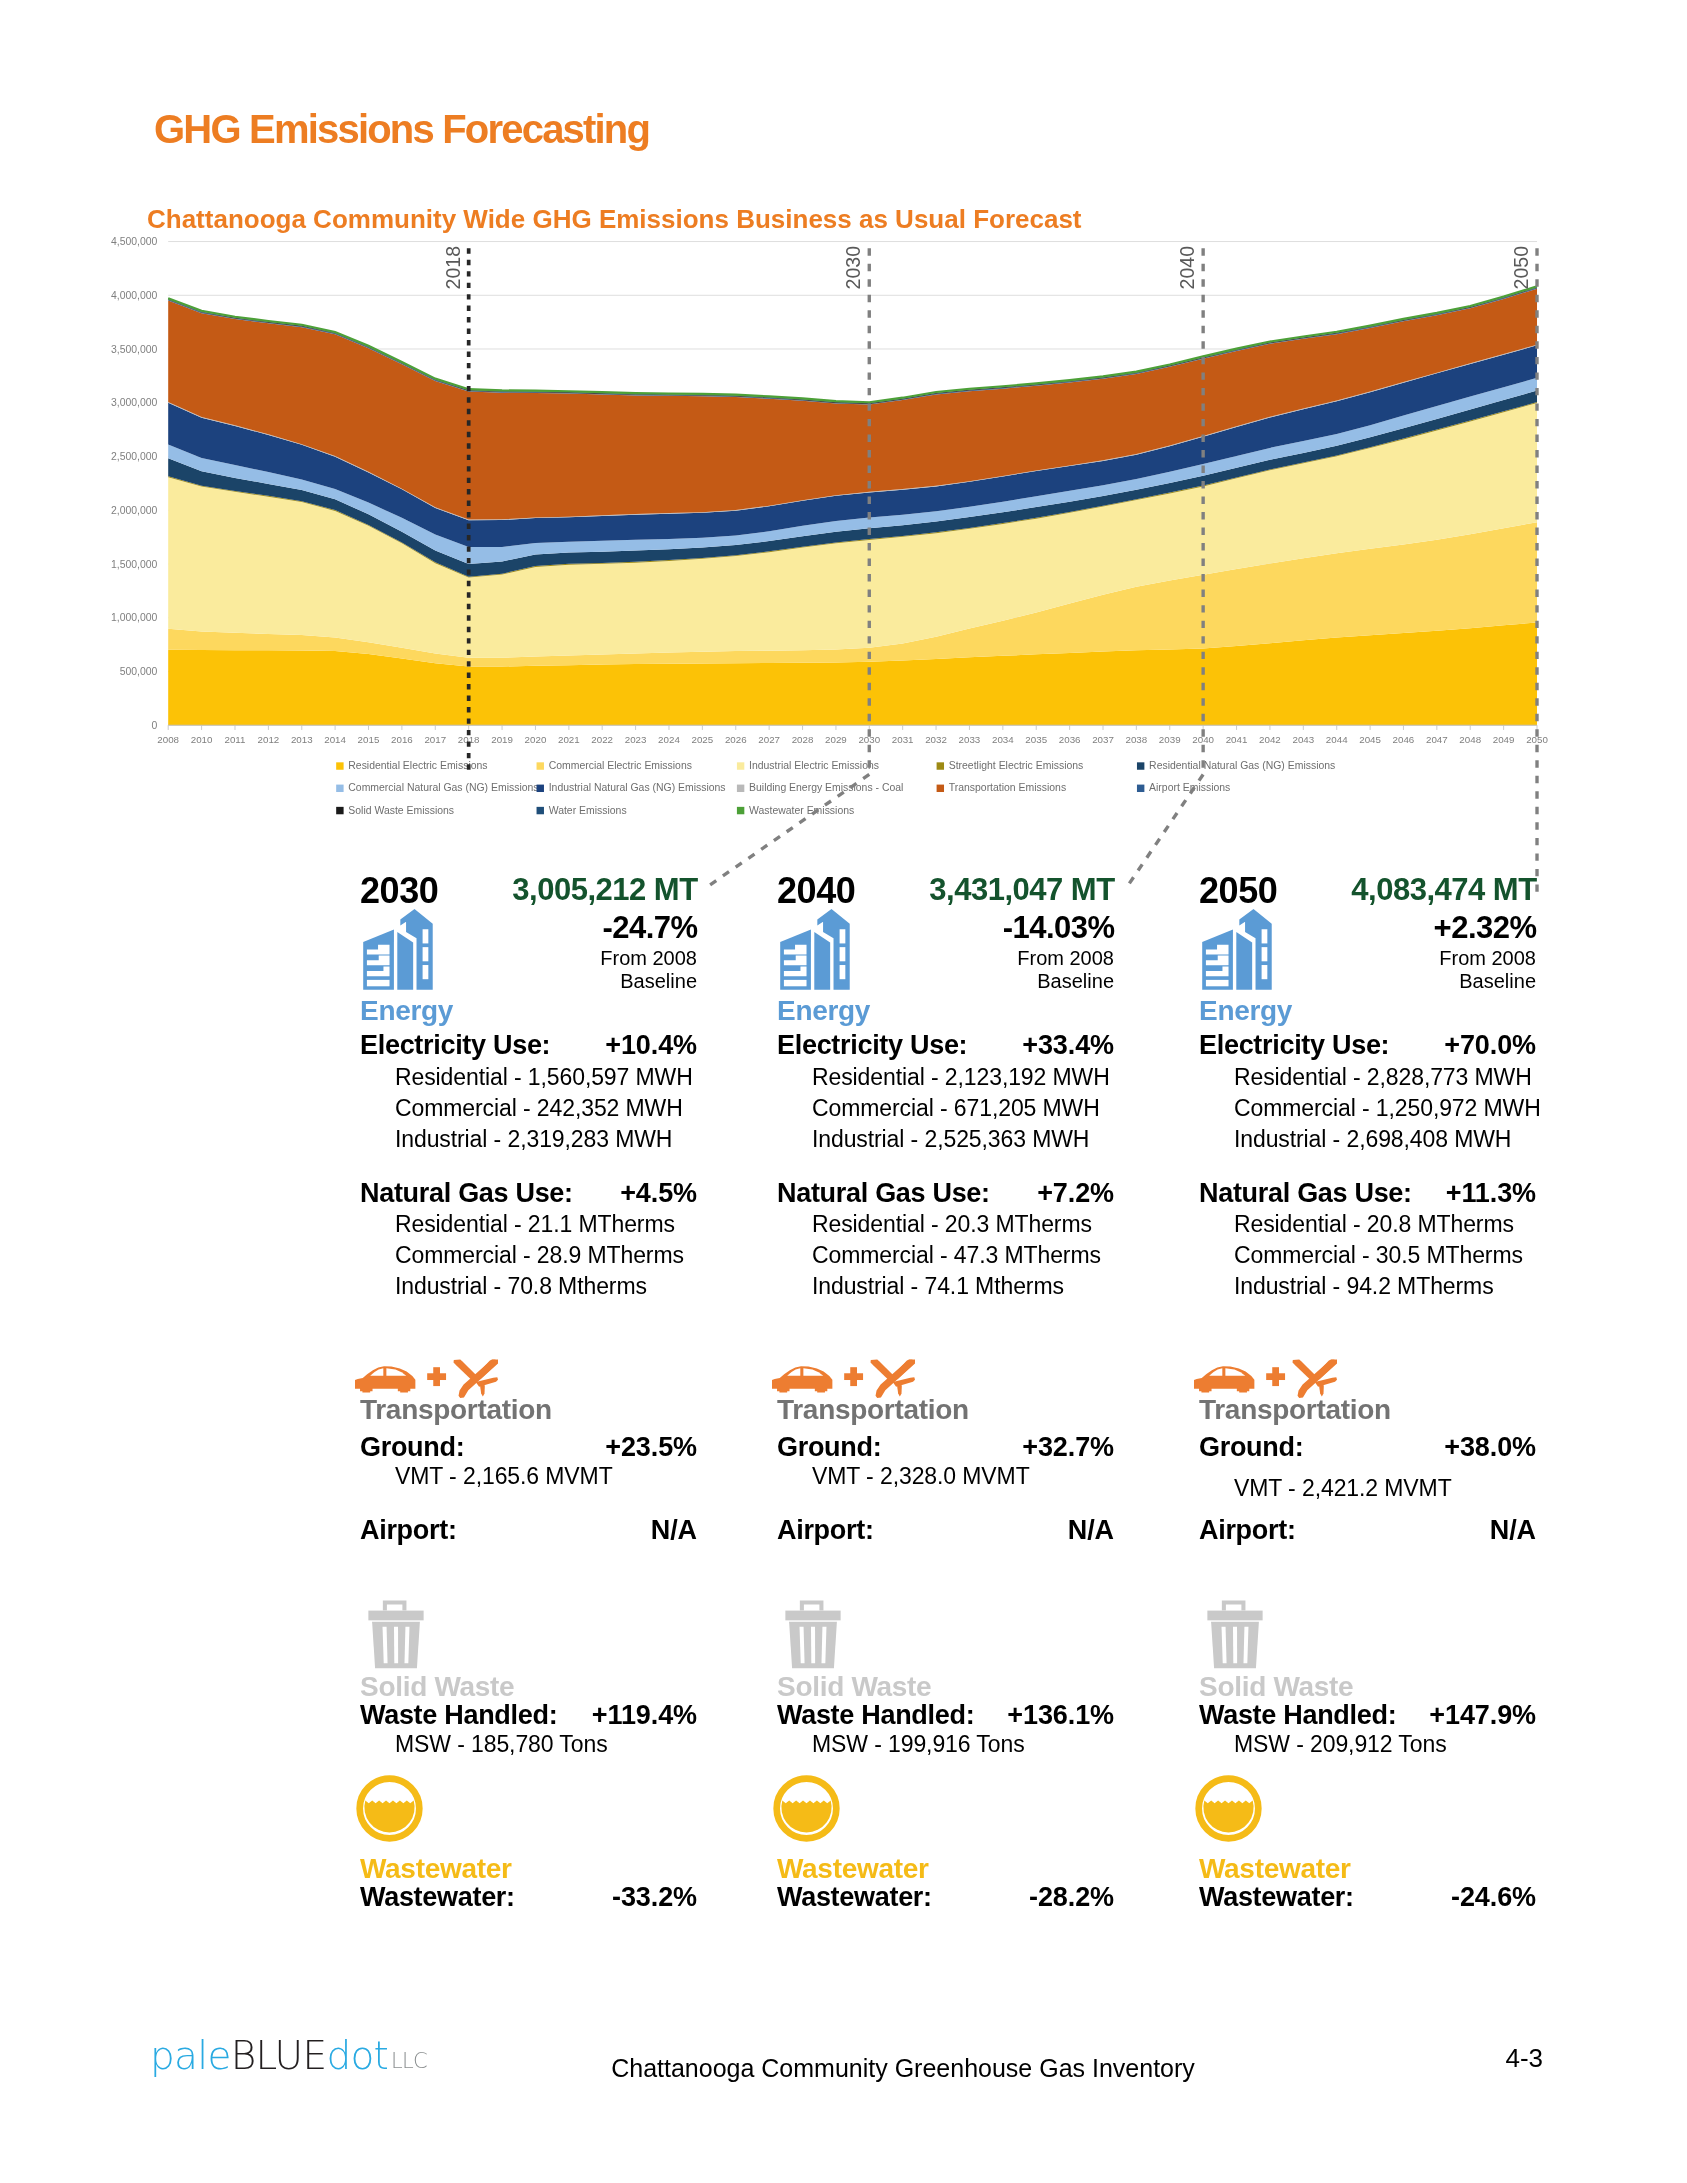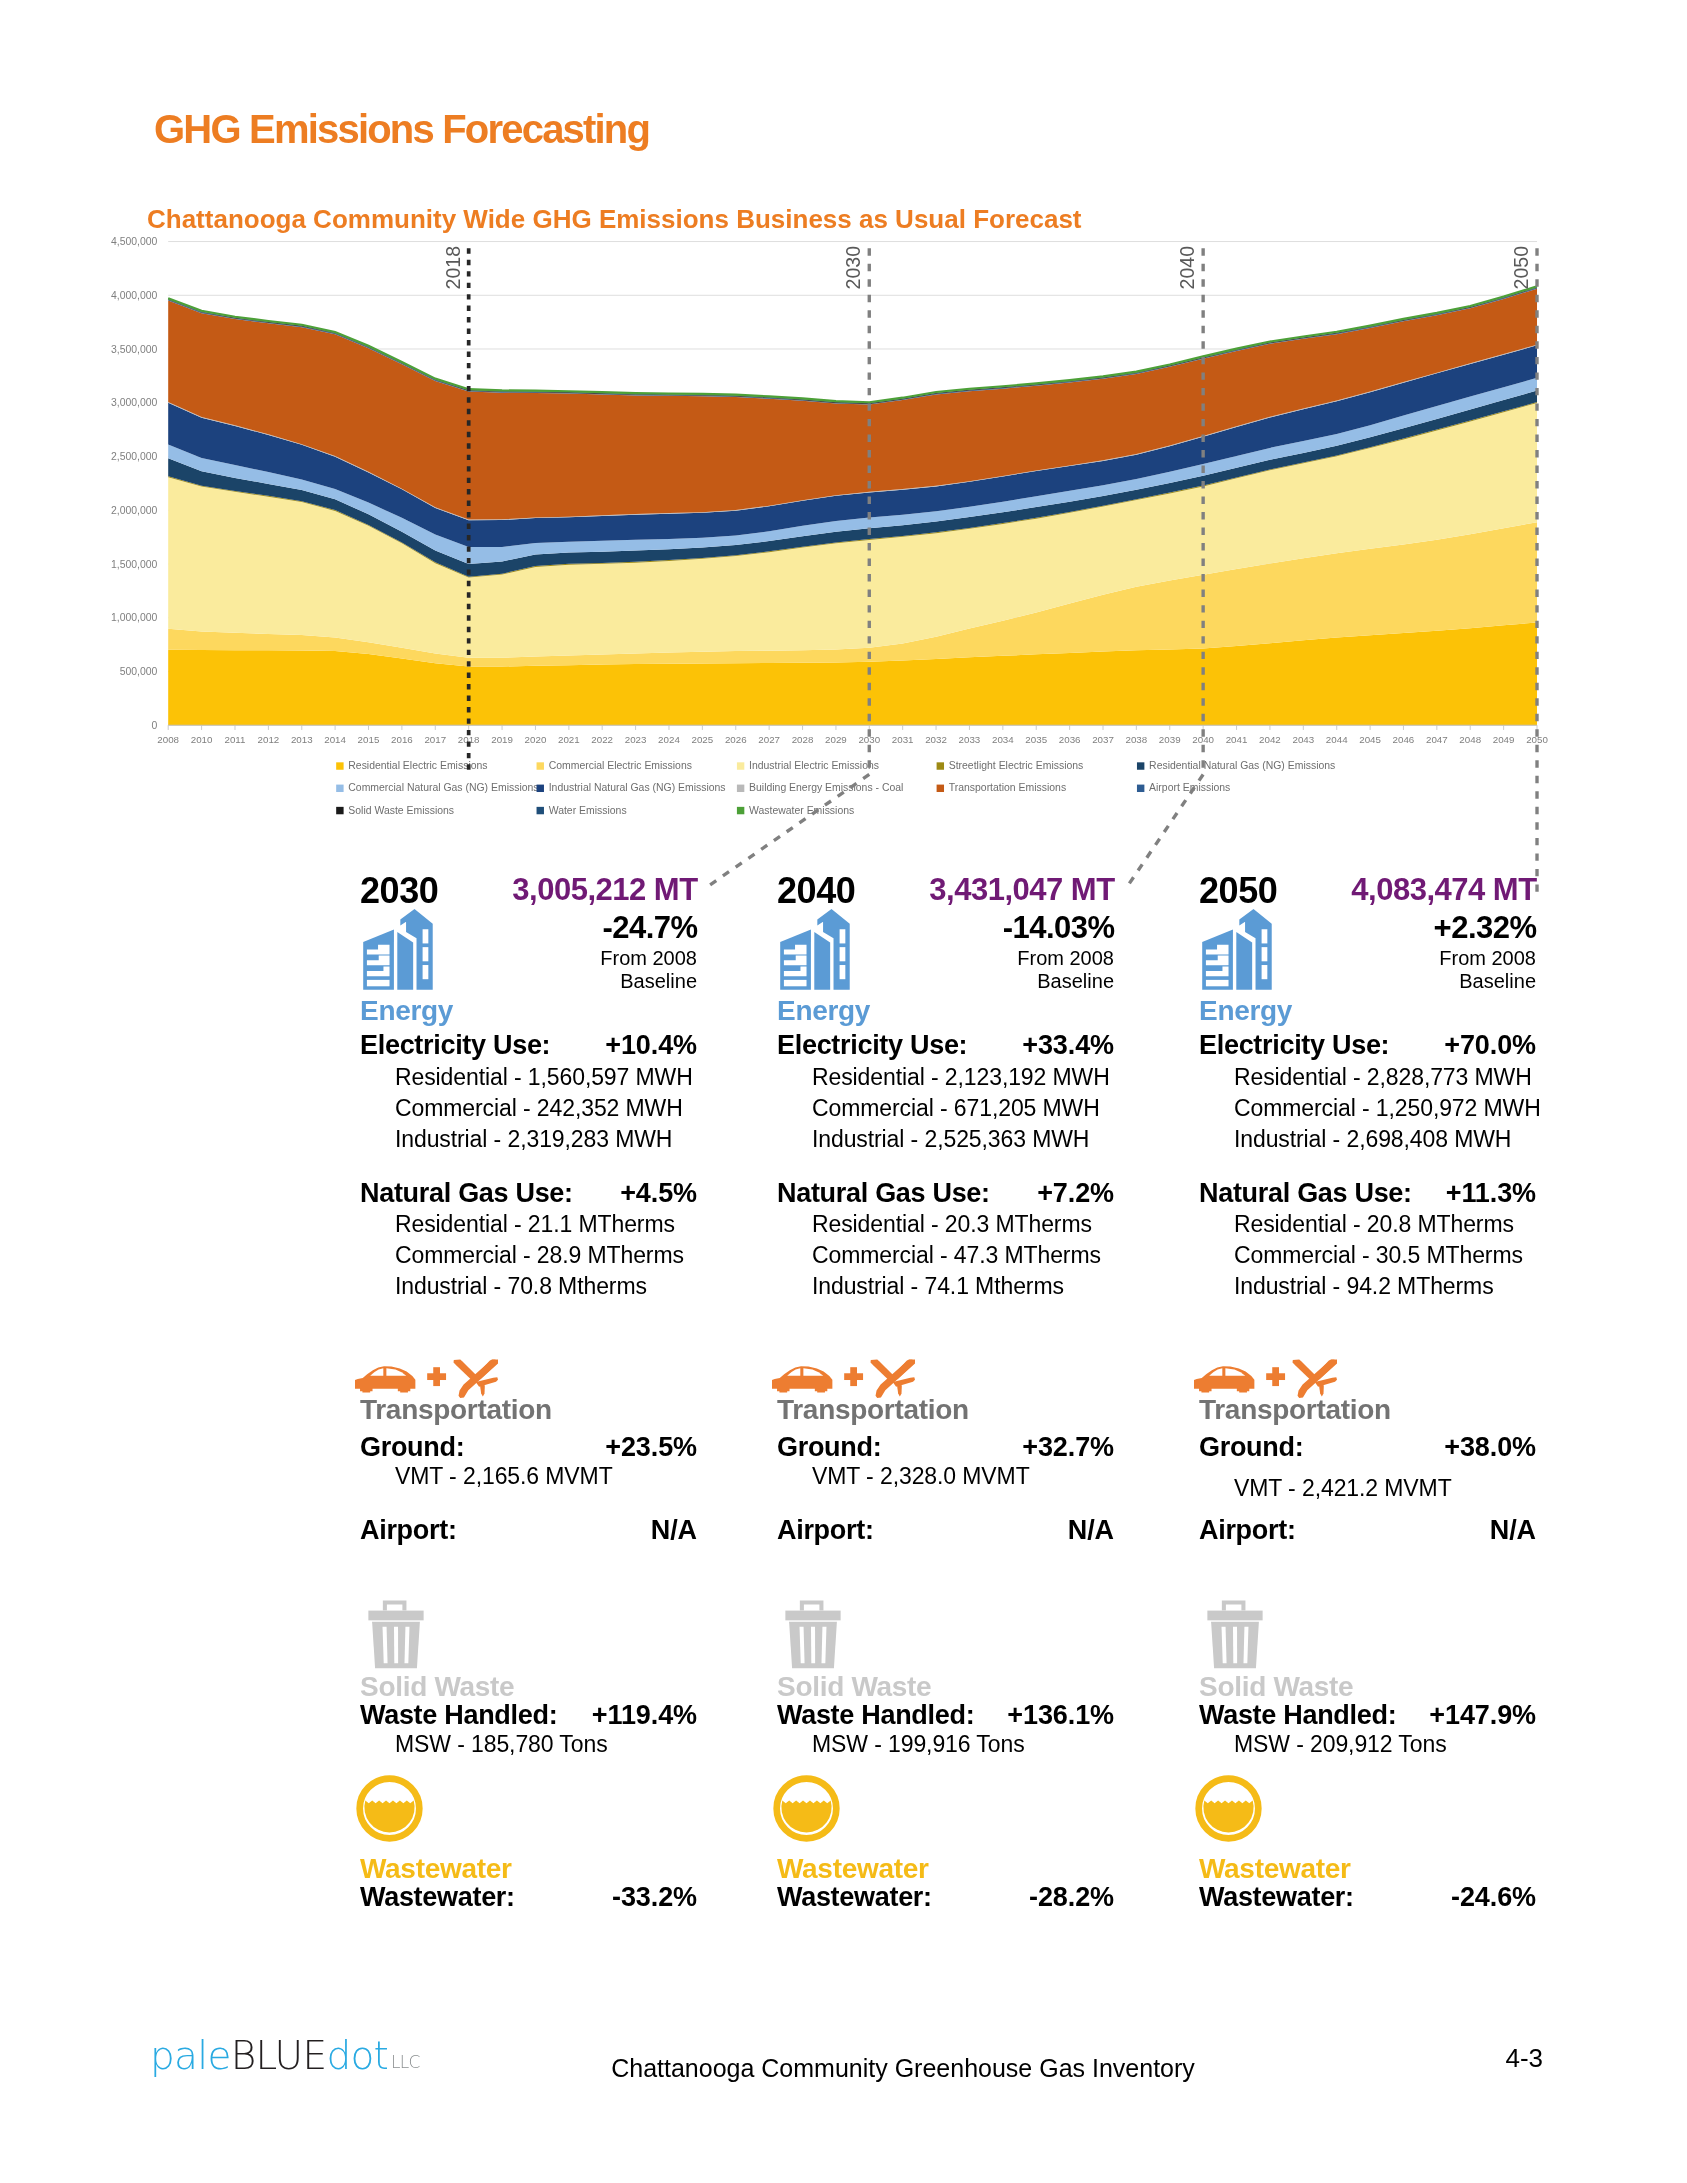--- a/index.html
+++ b/index.html
@@ -12,21 +12,21 @@
   .abs { position:absolute; }
 
   #page-title { left:154px; top:109px; font-size:40px; font-weight:bold; color:#ED7D22;
                 line-height:1; white-space:nowrap; letter-spacing:-1.8px; }
   #chart-title { left:147px; top:206px; font-size:26px; font-weight:bold; color:#ED7D22;
                  line-height:1; white-space:nowrap; letter-spacing:0px; }
 
   
   .col { position:absolute; top:854px; width:353px; height:1080px; }
   .col-year   { position:absolute; left:8px;  top:19px; font-size:36px; font-weight:bold; color:#000; line-height:1; letter-spacing:-0.4px;}
-  .col-total  { position:absolute; right:7.4px; top:20px; font-size:31px; font-weight:bold; color:#701a75; line-height:1; white-space:nowrap; letter-spacing:-0.5px;}
+  .col-total  { position:absolute; right:7.4px; top:20px; font-size:31px; font-weight:bold; color:#14532d; line-height:1; white-space:nowrap; letter-spacing:-0.5px;}
   .col-change { position:absolute; right:7.4px; top:58px; font-size:31px; font-weight:bold; color:#000; line-height:1; letter-spacing:-0.5px;}
   .col-from1  { position:absolute; right:8px; top:94px; font-size:20px; color:#000; line-height:1; }
   .col-from2  { position:absolute; right:8px; top:117px; font-size:20px; color:#000; line-height:1; }
 
   .sec-icon   { position:absolute; }
   .sec-label  { position:absolute; font-size:28px; font-weight:bold; line-height:1; white-space:nowrap; letter-spacing:-0.3px;}
   .sec-energy-label    { color:#5B9BD5; }
   .sec-transport-label { color:#737373; }
   .sec-waste-label     { color:#C9C9C9; }
   .sec-ww-label        { color:#F5BB17; }
@@ -34,21 +34,21 @@
   .row-hdr  { position:absolute; font-size:27px; font-weight:bold; color:#000; line-height:1; white-space:nowrap; letter-spacing:-0.3px;}
   .row-val  { position:absolute; font-size:27px; font-weight:bold; color:#000; line-height:1; white-space:nowrap; letter-spacing:-0.1px;}
   .sub-item { position:absolute; font-size:23px; color:#000; line-height:1; white-space:nowrap; letter-spacing:-0.1px;}
 
   
   #footer-logo { left:150px; top:2033px; font-size:0; white-space:nowrap; }
   #footer-logo span { font-family:"DejaVu Sans", sans-serif; font-weight:300; letter-spacing:-0.7px; }
   .lg-pale { font-size:39px; color:#29AAE2; }
   .lg-blue { font-size:39px; color:#231F20; }
   .lg-dot  { font-size:39px; color:#29AAE2; }
-  .lg-llc  { font-size:17px; color:#8C9091; letter-spacing:0px; vertical-align:1.3px; padding-left:2.7px; }
+  .lg-llc  { font-size:21px; color:#8C9091; letter-spacing:0px; vertical-align:1.3px; padding-left:2.7px; }
   #footer-center { left:119px; top:2054px; width:1568px; text-align:center; font-size:25px; color:#000; }
   #footer-page   { right:144px; top:2043px; font-size:26px; color:#000; }
 </style>
 </head>
 <body>
 
 <div class="page">
 <div class="abs" id="page-title">GHG Emissions Forecasting</div>
 <div class="abs" id="chart-title">Chattanooga Community Wide GHG Emissions Business as Usual Forecast</div>
 <svg id="chart-svg" class="abs" width="1687" height="904" viewBox="0 0 2500 1340" xmlns="http://www.w3.org/2000/svg" font-family="Liberation Sans, sans-serif">

